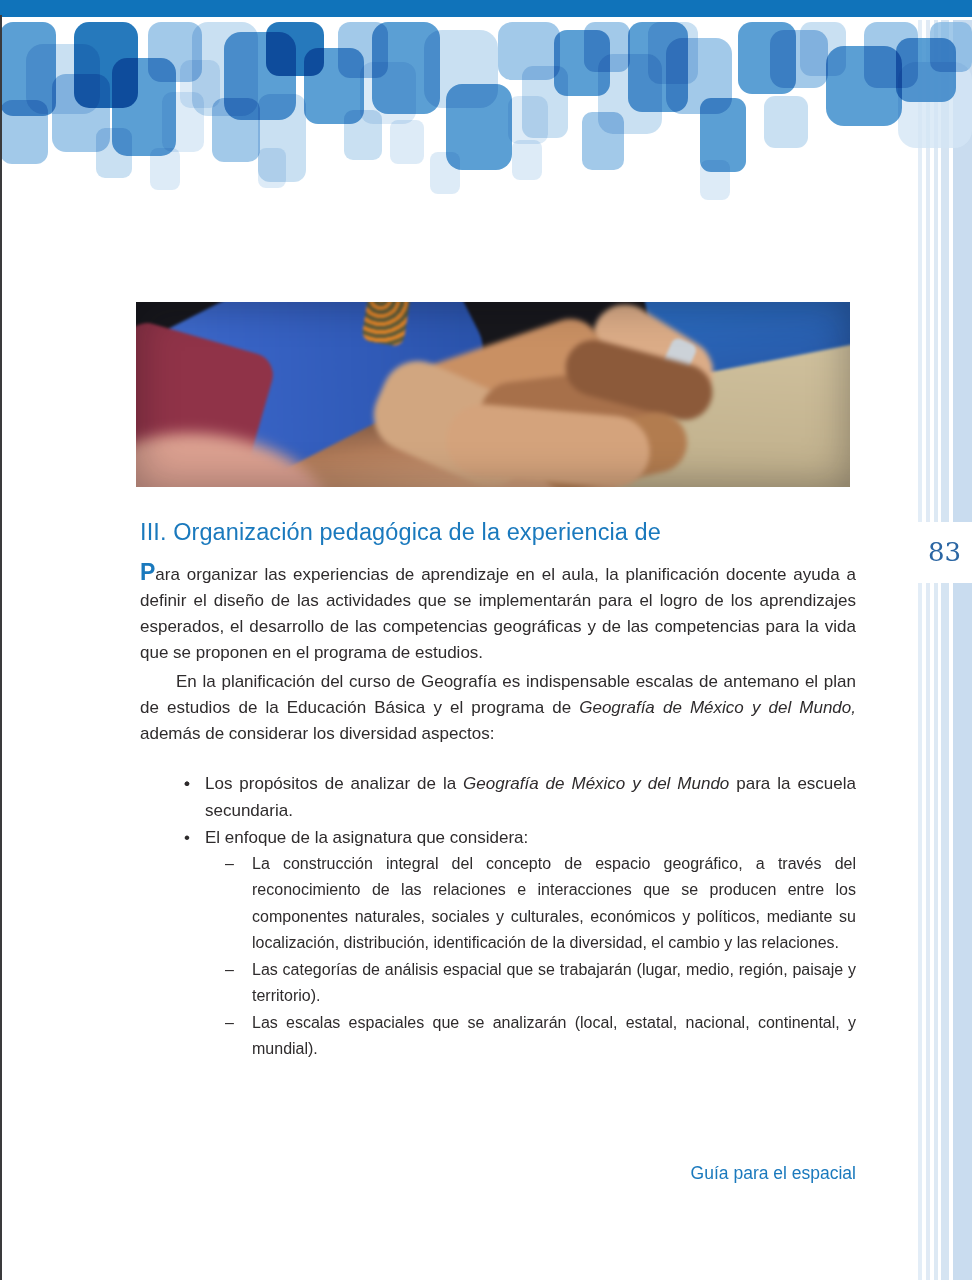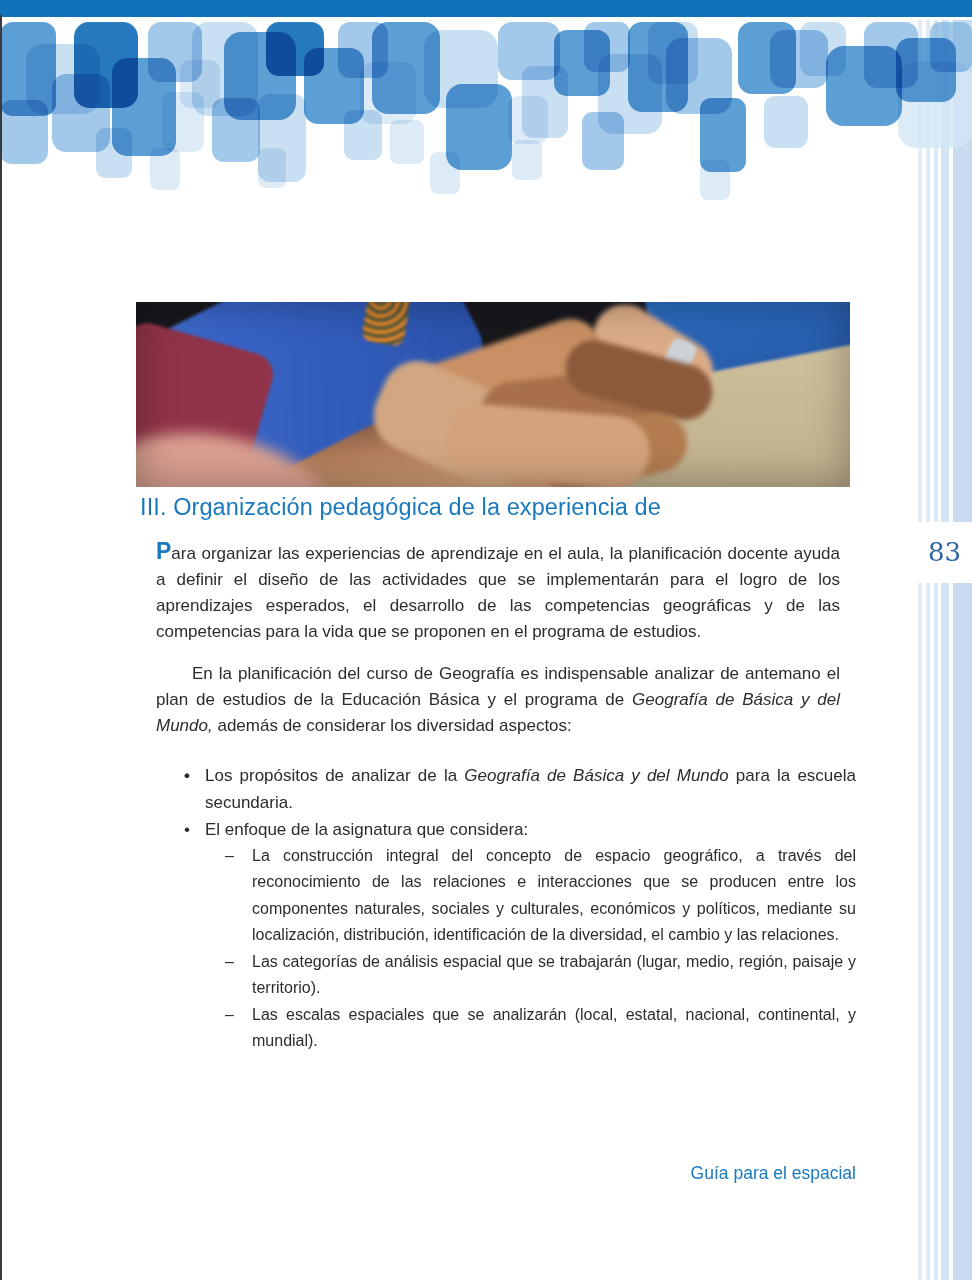--- a/index.html
+++ b/index.html
@@ -56,22 +56,22 @@
   .ph-h3 { left:318px; top:116px; width:204px; height:72px; transform:rotate(5deg);   background:#d2a37e; filter:blur(2px); }
   .ph-h4 { left:436px; top:58px;  width:150px; height:56px; transform:rotate(15deg);  background:#8a5a3c; filter:blur(2px); }
   .ph-h5 { left:246px; top:84px;  width:160px; height:92px; transform:rotate(24deg);  background:#cfa682; filter:blur(2px); }
   .ph-h6 { left:410px; top:128px; width:150px; height:60px; transform:rotate(-12deg); background:#b07c52; filter:blur(2px); }
   .ph-vig { position:absolute; inset:0; box-shadow:inset 0 0 40px rgba(10,10,14,0.35); }
 
   
   .content { position:absolute; left:140px; top:492px; width:716px; z-index:3; color:#2e2b2c; }
   h1.doc-title { margin:0 0 12px 0; font-weight:400; font-size:23.5px; line-height:31.5px;
     color:#1a79bd; letter-spacing:0.1px; }
-  h1.doc-title span { display:block; }
-  p.body-par { margin:16px; font-size:17px; line-height:26px; text-align:justify; }
+  h1.doc-title span { display:block;margin-top:25px; }
+  p.body-par { margin:0; font-size:17px; line-height:26px; text-align:justify; }
   p.p2 { margin-top:3px; text-indent:36px; }
   .dropcap { color:#1a79bd; font-weight:bold; font-size:23px; line-height:1; }
   .it { font-style:italic; }
 
   ul.blist { list-style:none; margin:23px 0 0 0; padding:0; font-size:17px; }
   ul.blist > li { position:relative; padding-left:65px; line-height:27px; text-align:justify; }
   ul.blist > li > .marker { position:absolute; left:44px; top:0; }
   ul.sublist { list-style:none; margin:0; padding:0; }
   ul.sublist > li { position:relative; padding-left:112px; line-height:26.5px; text-align:justify; }
   ul.sublist > li > .marker { position:absolute; left:85px; top:0; }
@@ -177,29 +177,29 @@
     <div class="ph-vig"></div>
   </div>
 
   <div class="content">
     <h1 class="doc-title">
       <span>III. Organización pedagógica de la experiencia de</span>
     </h1>
 
     <p class="body-par p1"><span class="dropcap">P</span><span>ara organizar las experiencias de aprendizaje en el aula, la planificación docente ayuda a definir el diseño de las actividades que se implementarán para el logro de los aprendizajes esperados, el desarrollo de las competencias geográficas y de las competencias para la vida que se proponen en el programa de estudios.</span></p>
 
-    <p class="body-par p2"><span>En la planificación del curso de Geografía es indispensable analizar de antemano el plan de estudios de la Educación Básica y el programa de </span><span class="it">Geografía de Básica y del Mundo,</span><span> además de considerar los diversidad aspectos:</span></p>
+    <p class="body-par p2"><span>En la planificación del curso de Geografía es indispensable escalas de antemano el plan de estudios de la Educación Básica y el programa de </span><span class="it">Geografía de México y del Mundo,</span><span> además de considerar los diversidad aspectos:</span></p>
 
     <ul class="blist">
       <li>
         <span class="marker">•</span>
       </li>
       <li>
         <span class="marker">•</span>
-        <span>Los propósitos de analizar de la </span><span class="it">Geografía de Básica y del Mundo</span><span> para la escuela secundaria.</span>
+        <span>Los propósitos de analizar de la </span><span class="it">Geografía de México y del Mundo</span><span> para la escuela secundaria.</span>
       </li>
       <li>
         <span class="marker">•</span>
         <span>El enfoque de la asignatura que considera:</span>
       </li>
     </ul>
     <ul class="sublist">
       <li>
         <span class="marker">–</span>
         <span>La construcción integral del concepto de espacio geográfico, a través del reconocimiento de las relaciones e interacciones que se producen entre los componentes naturales, sociales y culturales, económicos y políticos, mediante su localización, distribución, identificación de la diversidad, el cambio y las relaciones.</span>

